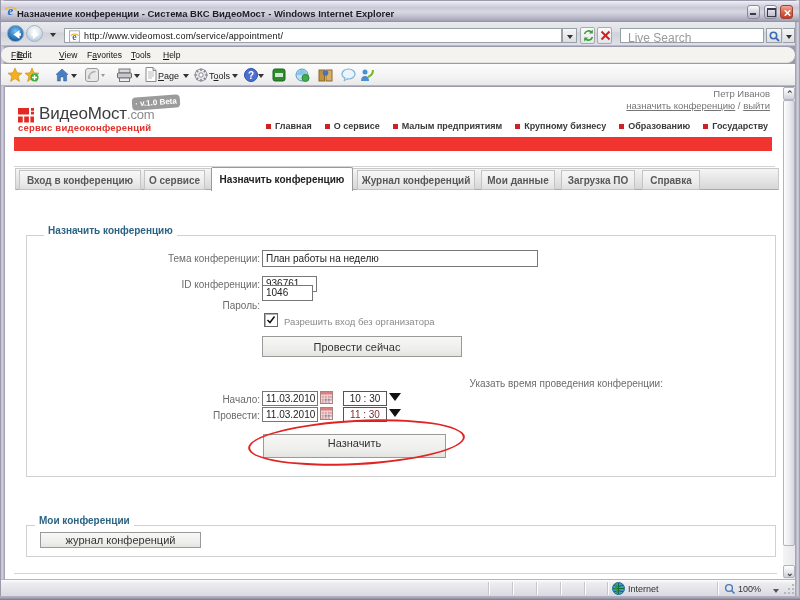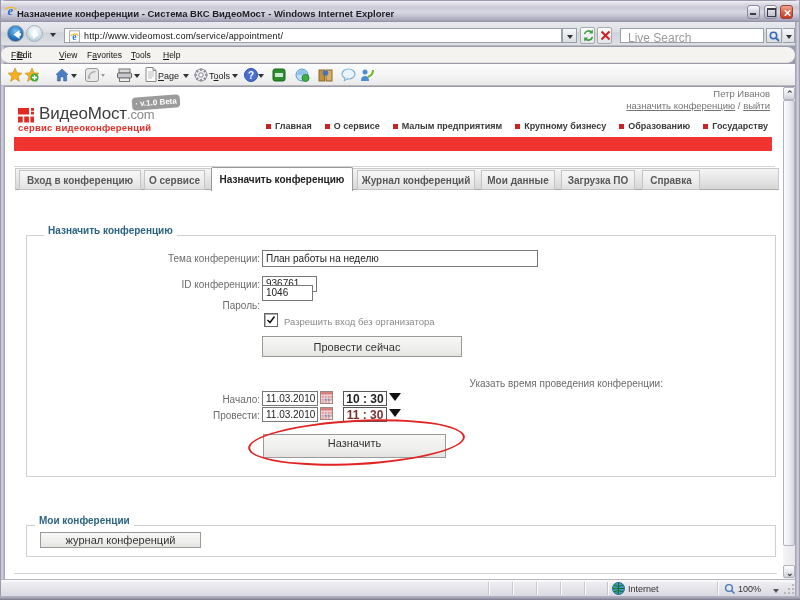--- a/index.html
+++ b/index.html
@@ -102,21 +102,21 @@
 #fs2 legend{margin-left:8px;}
 .flabel{position:absolute;font-size:10px;color:#6b6b6b;text-align:right;}
 .finput{position:absolute;border:1px solid #777;background:#fff;font-size:10px;color:#222;
 font-family:"Liberation Sans",sans-serif;padding-left:3px;}
 .btn{position:absolute;border:1px solid #9a9a9a;background:linear-gradient(180deg,#f7f7f6 0%,#ededeb 70%,#e3e3e0 100%);
 font-size:11px;color:#333;text-align:center;font-family:"Liberation Sans",sans-serif;}
 #chk{position:absolute;left:264px;top:313px;width:14px;height:14px;background:#fff;border:1px solid #666;box-shadow:inset 1px 1px 0 #b0b0b0;}
 #chk svg{position:absolute;left:0px;top:0px;}
 .calico{position:absolute;width:13px;height:13px;}
 .timebox{position:absolute;width:44px;height:15px;border:1px solid #555;background:#fff;
-font-size:12px;color:#222;text-align:center;line-height:14px;font-weight:bold;}
+font-size:10px;color:#222;text-align:center;line-height:14px;}
 .tritime{position:absolute;width:0;height:0;border-left:6px solid transparent;border-right:6px solid transparent;border-top:8px solid #111;}
 #ellipse{position:absolute;left:248px;top:420px;width:217px;height:45px;border:2.5px solid #e02423;border-radius:50%;transform:rotate(-3deg);background:transparent;}
 </style></head>
 <body>
 <div id="frame">
     <div class="rightedge"></div>
     <div class="botedge"></div>
   </div>
 
 <div id="titlebar"></div>

